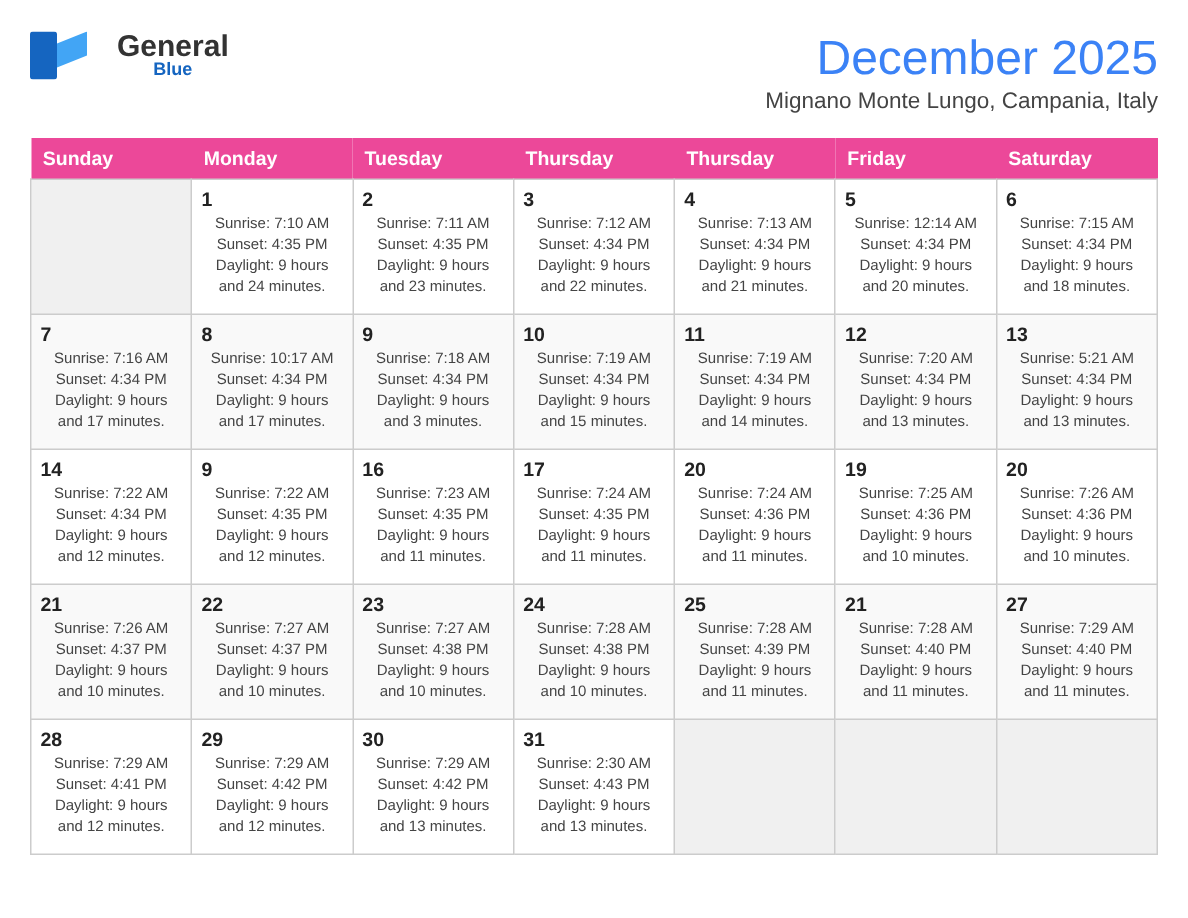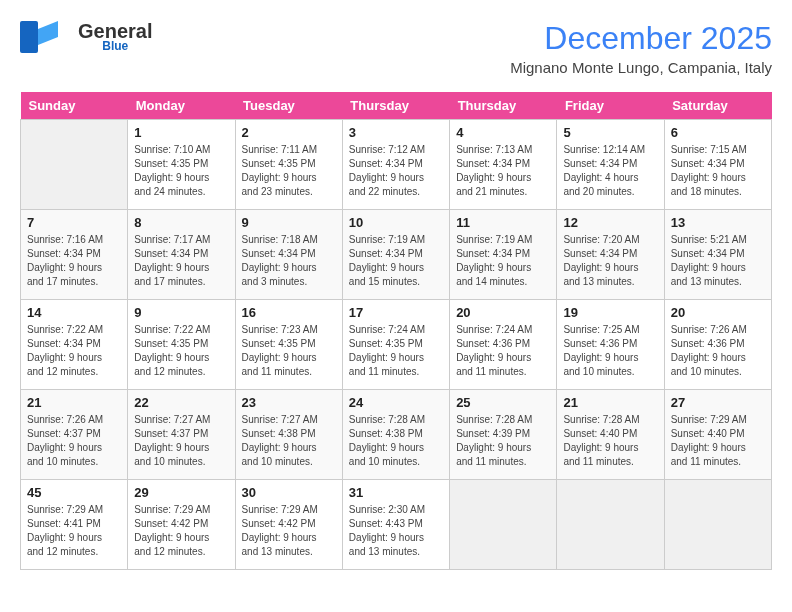--- a/index.html
+++ b/index.html
@@ -62,20 +62,21 @@
     .day-num {
       font-size: 13px;
       font-weight: bold;
       margin-bottom: 3px;
       color: #222;
     }
     .day-info {
       font-size: 10px;
       color: #444;
       line-height: 1.4;
+      text-align: center;
     }
     .empty-cell {
       background: #f0f0f0 !important;
     }
   </style>
 </head>
 <body>
 
 <div class="header">
   <div class="logo">
@@ -122,35 +123,35 @@
         <td>
           <div class="day-num">3</div>
           <div class="day-info"><span>Sunrise: 7:12 AM</span><br><span>Sunset: 4:34 PM</span><br><span>Daylight: 9 hours and 22 minutes.</span></div>
         </td>
         <td>
           <div class="day-num">4</div>
           <div class="day-info"><span>Sunrise: 7:13 AM</span><br><span>Sunset: 4:34 PM</span><br><span>Daylight: 9 hours and 21 minutes.</span></div>
         </td>
         <td>
           <div class="day-num">5</div>
-          <div class="day-info"><span>Sunrise: 12:14 AM</span><br><span>Sunset: 4:34 PM</span><br><span>Daylight: 4 hours and 20 minutes.</span></div>
+          <div class="day-info"><span>Sunrise: 12:14 AM</span><br><span>Sunset: 4:34 PM</span><br><span>Daylight: 9 hours and 20 minutes.</span></div>
         </td>
         <td>
           <div class="day-num">6</div>
           <div class="day-info"><span>Sunrise: 7:15 AM</span><br><span>Sunset: 4:34 PM</span><br><span>Daylight: 9 hours and 18 minutes.</span></div>
         </td>
       </tr>
       <tr>
         <td>
           <div class="day-num">7</div>
           <div class="day-info"><span>Sunrise: 7:16 AM</span><br><span>Sunset: 4:34 PM</span><br><span>Daylight: 9 hours and 17 minutes.</span></div>
         </td>
         <td>
           <div class="day-num">8</div>
-          <div class="day-info"><span>Sunrise: 7:17 AM</span><br><span>Sunset: 4:34 PM</span><br><span>Daylight: 9 hours and 17 minutes.</span></div>
+          <div class="day-info"><span>Sunrise: 10:17 AM</span><br><span>Sunset: 4:34 PM</span><br><span>Daylight: 9 hours and 17 minutes.</span></div>
         </td>
         <td>
           <div class="day-num">9</div>
           <div class="day-info"><span>Sunrise: 7:18 AM</span><br><span>Sunset: 4:34 PM</span><br><span>Daylight: 9 hours and 3 minutes.</span></div>
         </td>
         <td>
           <div class="day-num">10</div>
           <div class="day-info"><span>Sunrise: 7:19 AM</span><br><span>Sunset: 4:34 PM</span><br><span>Daylight: 9 hours and 15 minutes.</span></div>
         </td>
         <td>
@@ -221,21 +222,21 @@
           <div class="day-num">21</div>
           <div class="day-info"><span>Sunrise: 7:28 AM</span><br><span>Sunset: 4:40 PM</span><br><span>Daylight: 9 hours and 11 minutes.</span></div>
         </td>
         <td>
           <div class="day-num">27</div>
           <div class="day-info"><span>Sunrise: 7:29 AM</span><br><span>Sunset: 4:40 PM</span><br><span>Daylight: 9 hours and 11 minutes.</span></div>
         </td>
       </tr>
       <tr>
         <td>
-          <div class="day-num">45</div>
+          <div class="day-num">28</div>
           <div class="day-info"><span>Sunrise: 7:29 AM</span><br><span>Sunset: 4:41 PM</span><br><span>Daylight: 9 hours and 12 minutes.</span></div>
         </td>
         <td>
           <div class="day-num">29</div>
           <div class="day-info"><span>Sunrise: 7:29 AM</span><br><span>Sunset: 4:42 PM</span><br><span>Daylight: 9 hours and 12 minutes.</span></div>
         </td>
         <td>
           <div class="day-num">30</div>
           <div class="day-info"><span>Sunrise: 7:29 AM</span><br><span>Sunset: 4:42 PM</span><br><span>Daylight: 9 hours and 13 minutes.</span></div>
         </td>

